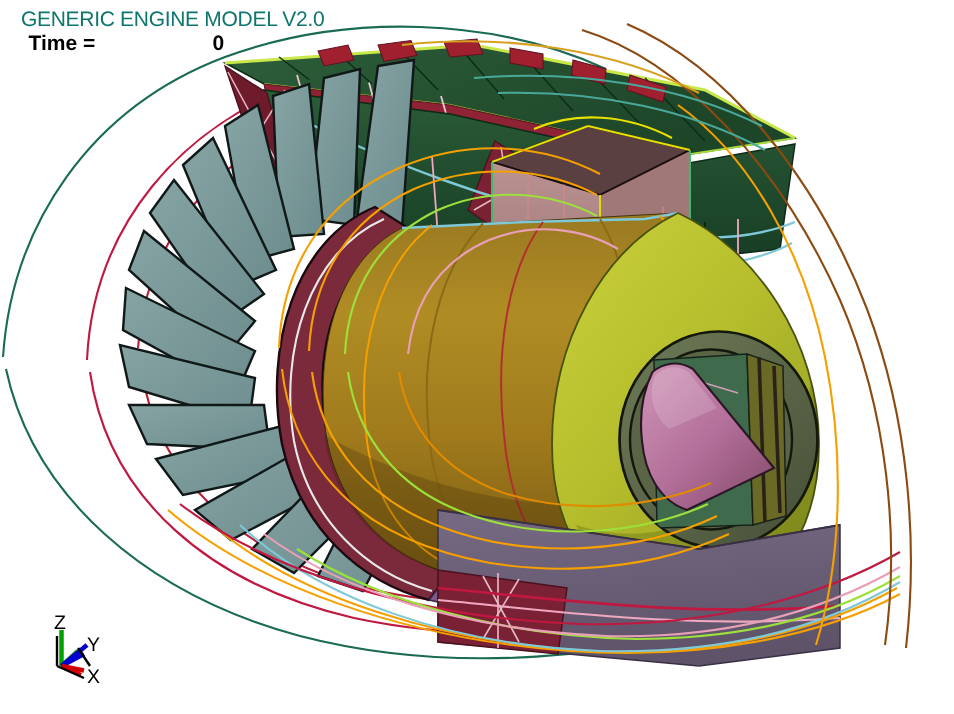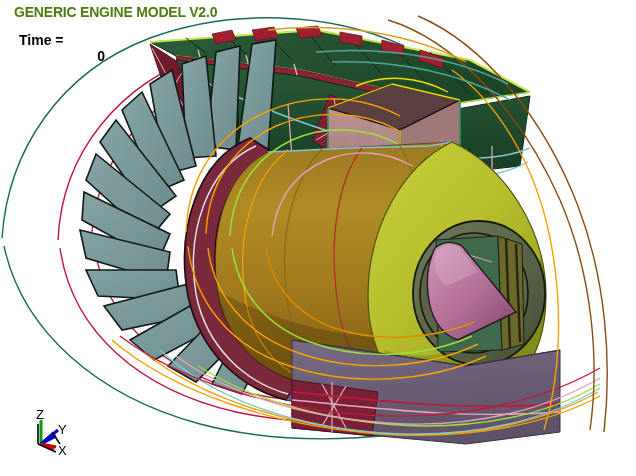--- a/index.html
+++ b/index.html
@@ -27,37 +27,36 @@
     top: 0;
     pointer-events: none;
     z-index: 10;
   }
   .hud-title {
     position: absolute;
     left: 14px;
     top: 4px;
     font-family: "Liberation Sans", sans-serif;
     font-size: 14px;
-    font-weight: bold;
-    color: #4d7c0f;
+    font-weight: normal;
+    color: #0f766e;
     letter-spacing: -0.2px;
     white-space: nowrap;
   }
   .hud-timerow {
     position: absolute;
     left: 19px;
-    top: 32px;
+    top: 20px;
     font-family: "Liberation Sans", sans-serif;
     font-size: 14px;
     font-weight: bold;
     color: #000000;
     white-space: nowrap;
     display: flex;
     align-items: baseline;
-    flex-direction: column;
   }
   .hud-timelabel { display: inline-block; }
   .hud-timevalue {
     display: inline-block;
     width: 86px;
     text-align: right;
   }
   .axis-label {
     font-family: "Liberation Sans", sans-serif;
     font-size: 13px;

